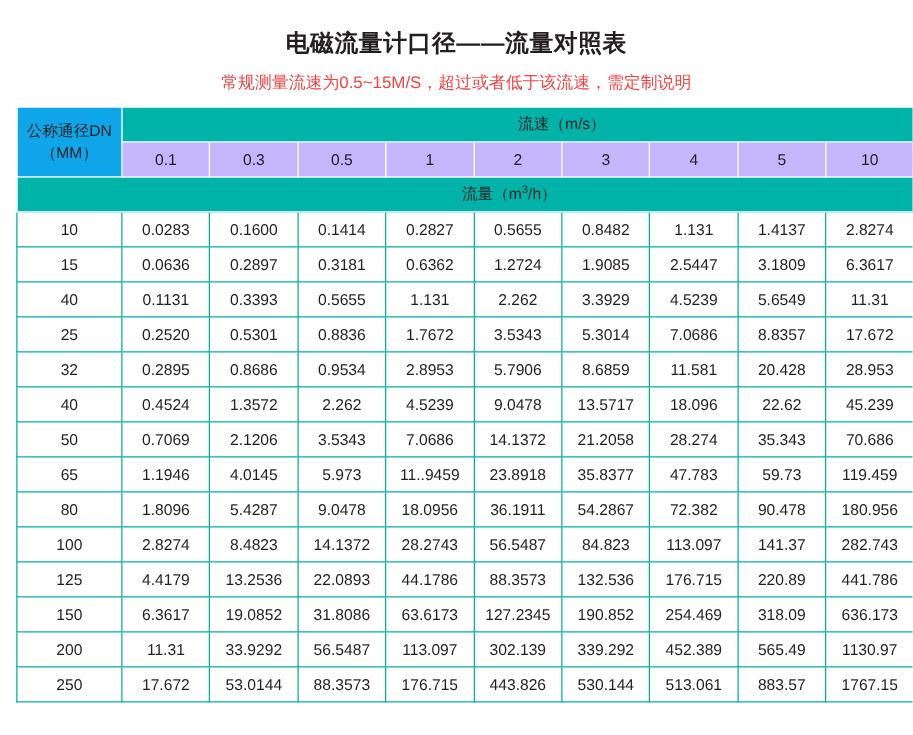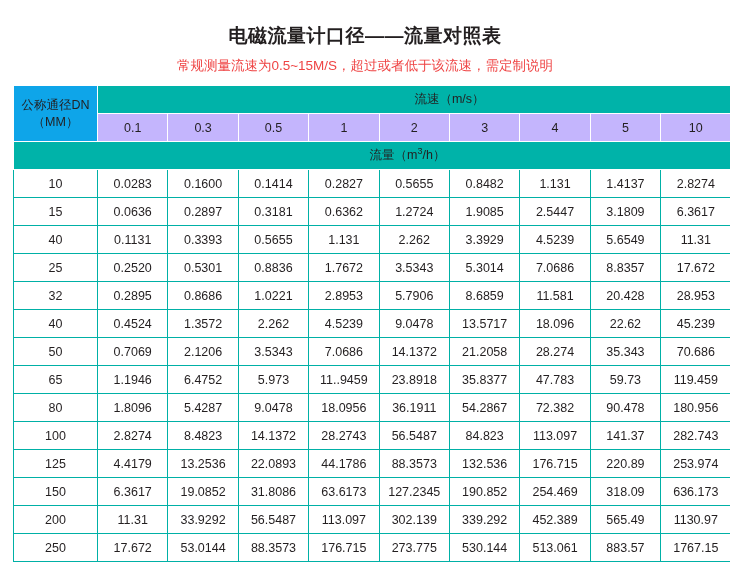--- a/index.html
+++ b/index.html
@@ -192,21 +192,21 @@
           <td>5.3014</td>
           <td>7.0686</td>
           <td>8.8357</td>
           <td>17.672</td>
           <td>26.507</td>
         </tr>
         <tr>
           <td class="dncell">32</td>
           <td>0.2895</td>
           <td>0.8686</td>
-          <td>1.0221</td>
+          <td>0.9534</td>
           <td>2.8953</td>
           <td>5.7906</td>
           <td>8.6859</td>
           <td>11.581</td>
           <td>20.428</td>
           <td>28.953</td>
           <td>43.43</td>
         </tr>
         <tr>
           <td class="dncell">40</td>
@@ -230,21 +230,21 @@
           <td>14.1372</td>
           <td>21.2058</td>
           <td>28.274</td>
           <td>35.343</td>
           <td>70.686</td>
           <td>106.03</td>
         </tr>
         <tr>
           <td class="dncell">65</td>
           <td>1.1946</td>
-          <td>6.4752</td>
+          <td>4.0145</td>
           <td>5.973</td>
           <td>11..9459</td>
           <td>23.8918</td>
           <td>35.8377</td>
           <td>47.783</td>
           <td>59.73</td>
           <td>119.459</td>
           <td>179.19</td>
         </tr>
         <tr>
@@ -276,21 +276,21 @@
         <tr>
           <td class="dncell">125</td>
           <td>4.4179</td>
           <td>13.2536</td>
           <td>22.0893</td>
           <td>44.1786</td>
           <td>88.3573</td>
           <td>132.536</td>
           <td>176.715</td>
           <td>220.89</td>
-          <td>253.974</td>
+          <td>441.786</td>
           <td>662.68</td>
         </tr>
         <tr>
           <td class="dncell">150</td>
           <td>6.3617</td>
           <td>19.0852</td>
           <td>31.8086</td>
           <td>63.6173</td>
           <td>127.2345</td>
           <td>190.852</td>
@@ -311,21 +311,21 @@
           <td>565.49</td>
           <td>1130.97</td>
           <td>1696.5</td>
         </tr>
         <tr>
           <td class="dncell">250</td>
           <td>17.672</td>
           <td>53.0144</td>
           <td>88.3573</td>
           <td>176.715</td>
-          <td>273.775</td>
+          <td>443.826</td>
           <td>530.144</td>
           <td>513.061</td>
           <td>883.57</td>
           <td>1767.15</td>
           <td>2650.7</td>
         </tr>
       </tbody>
   </table>
 
 </div>

